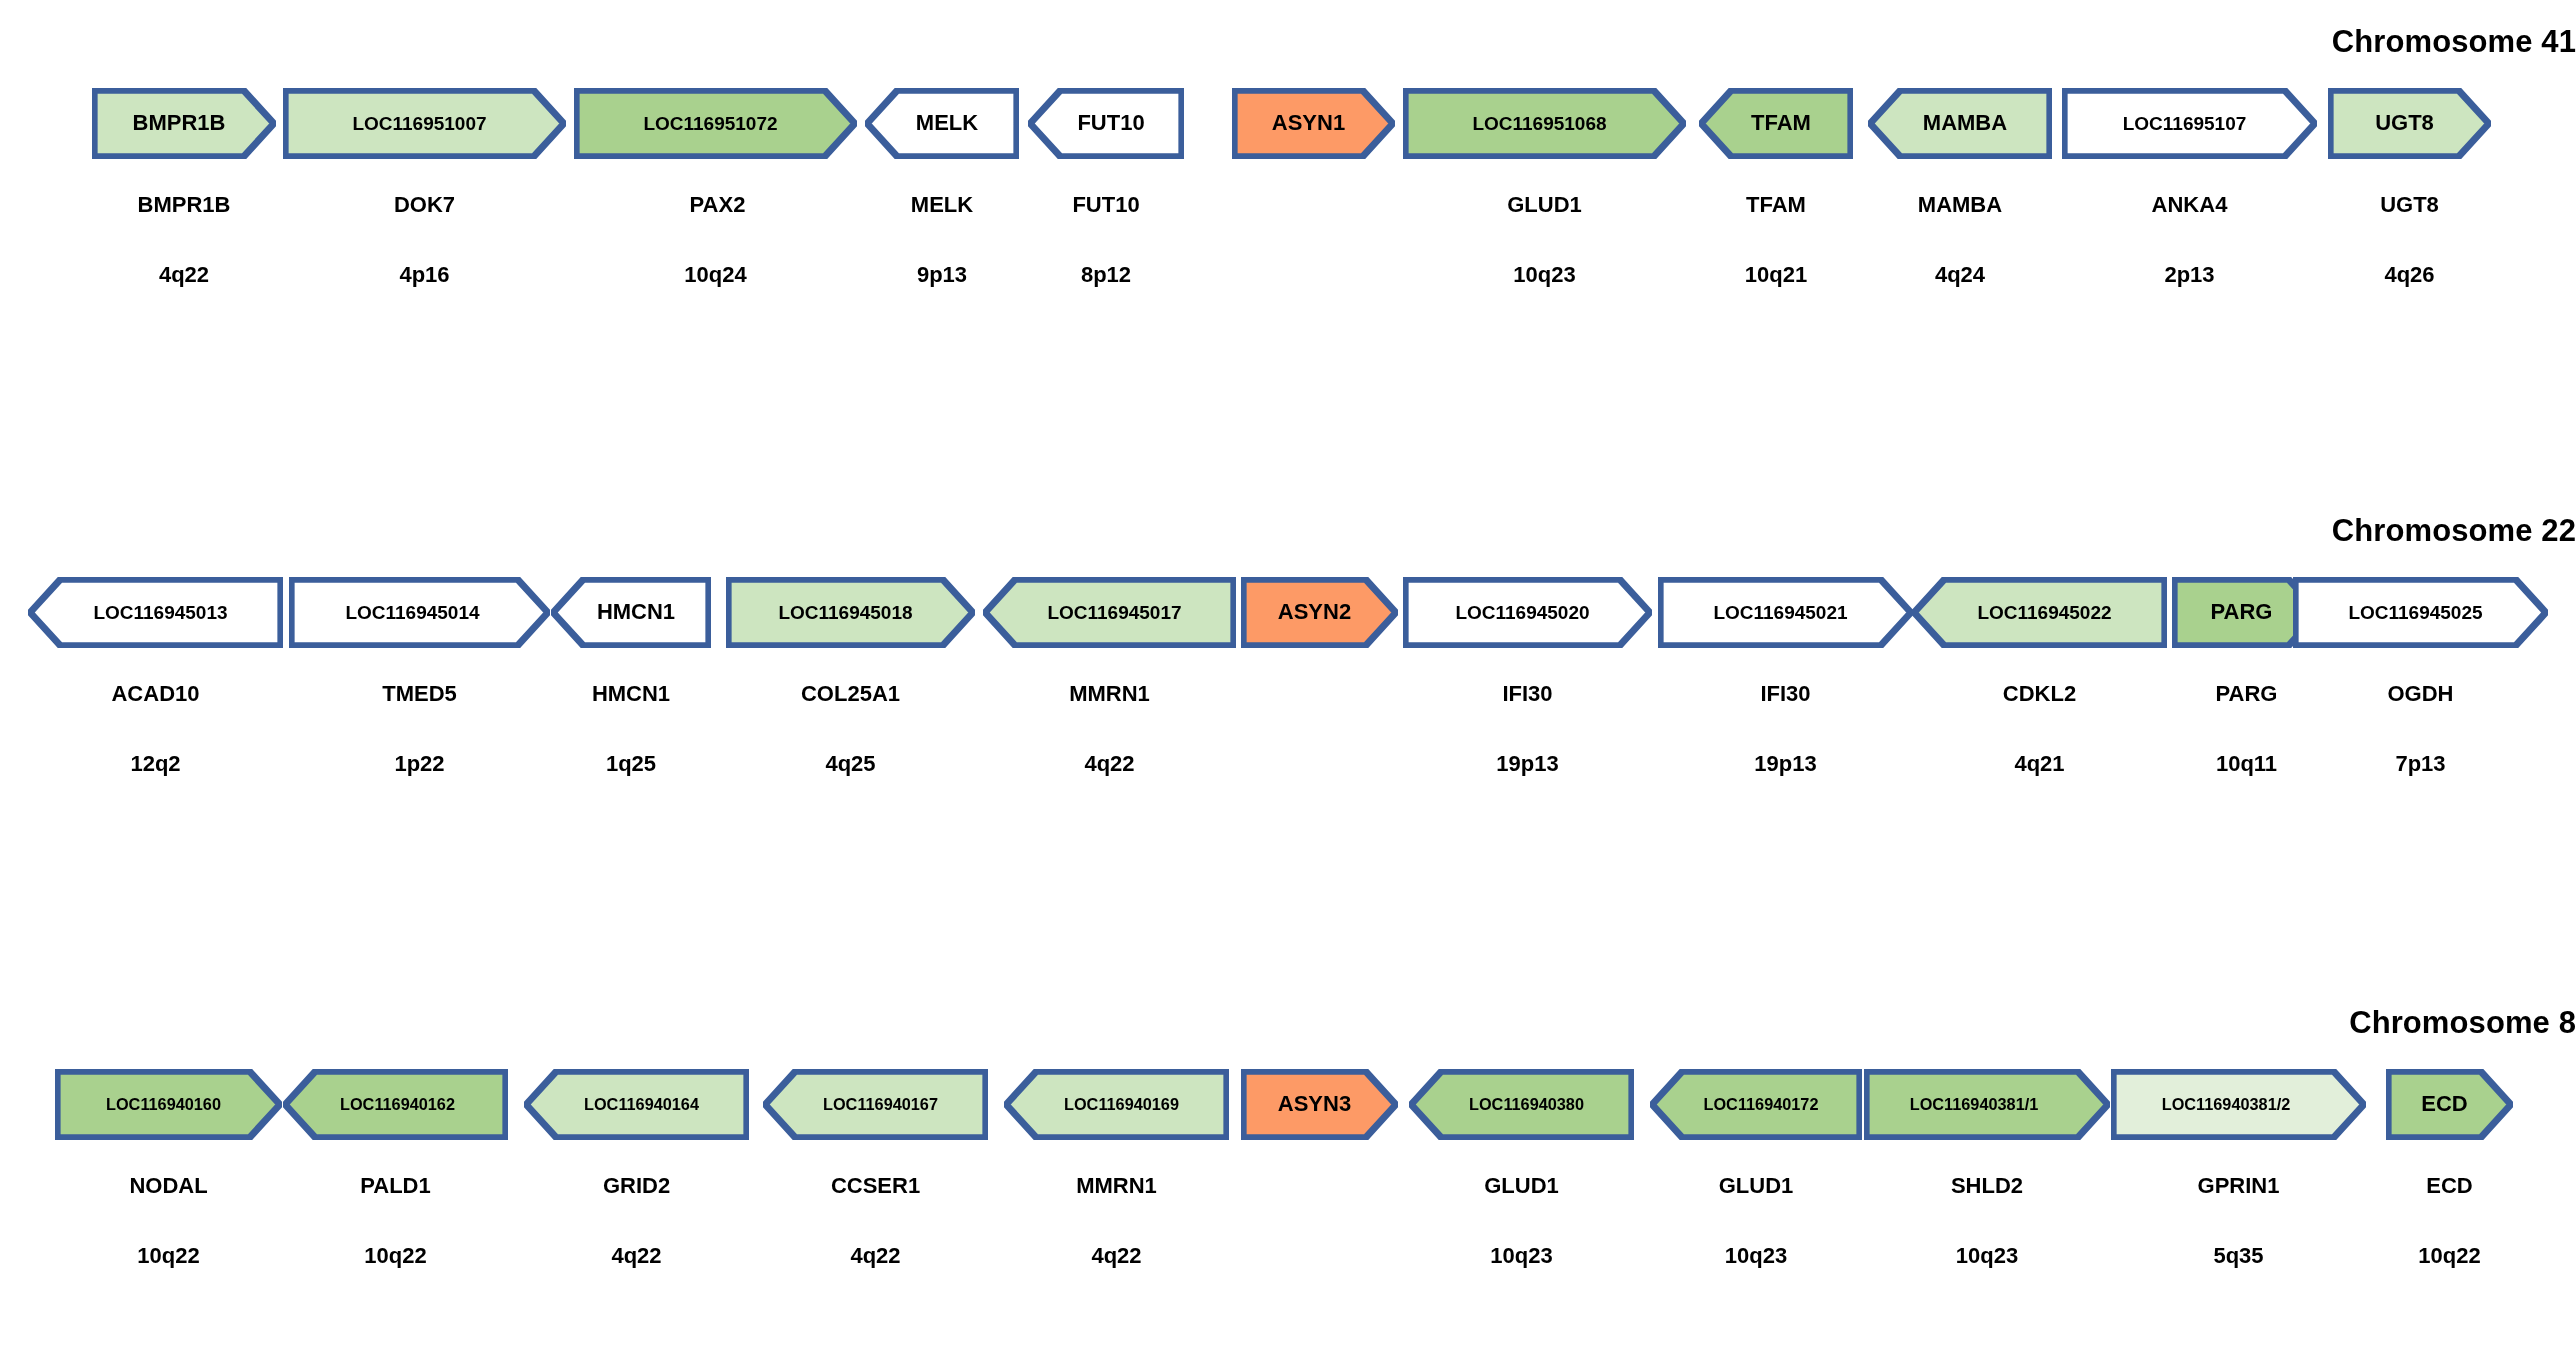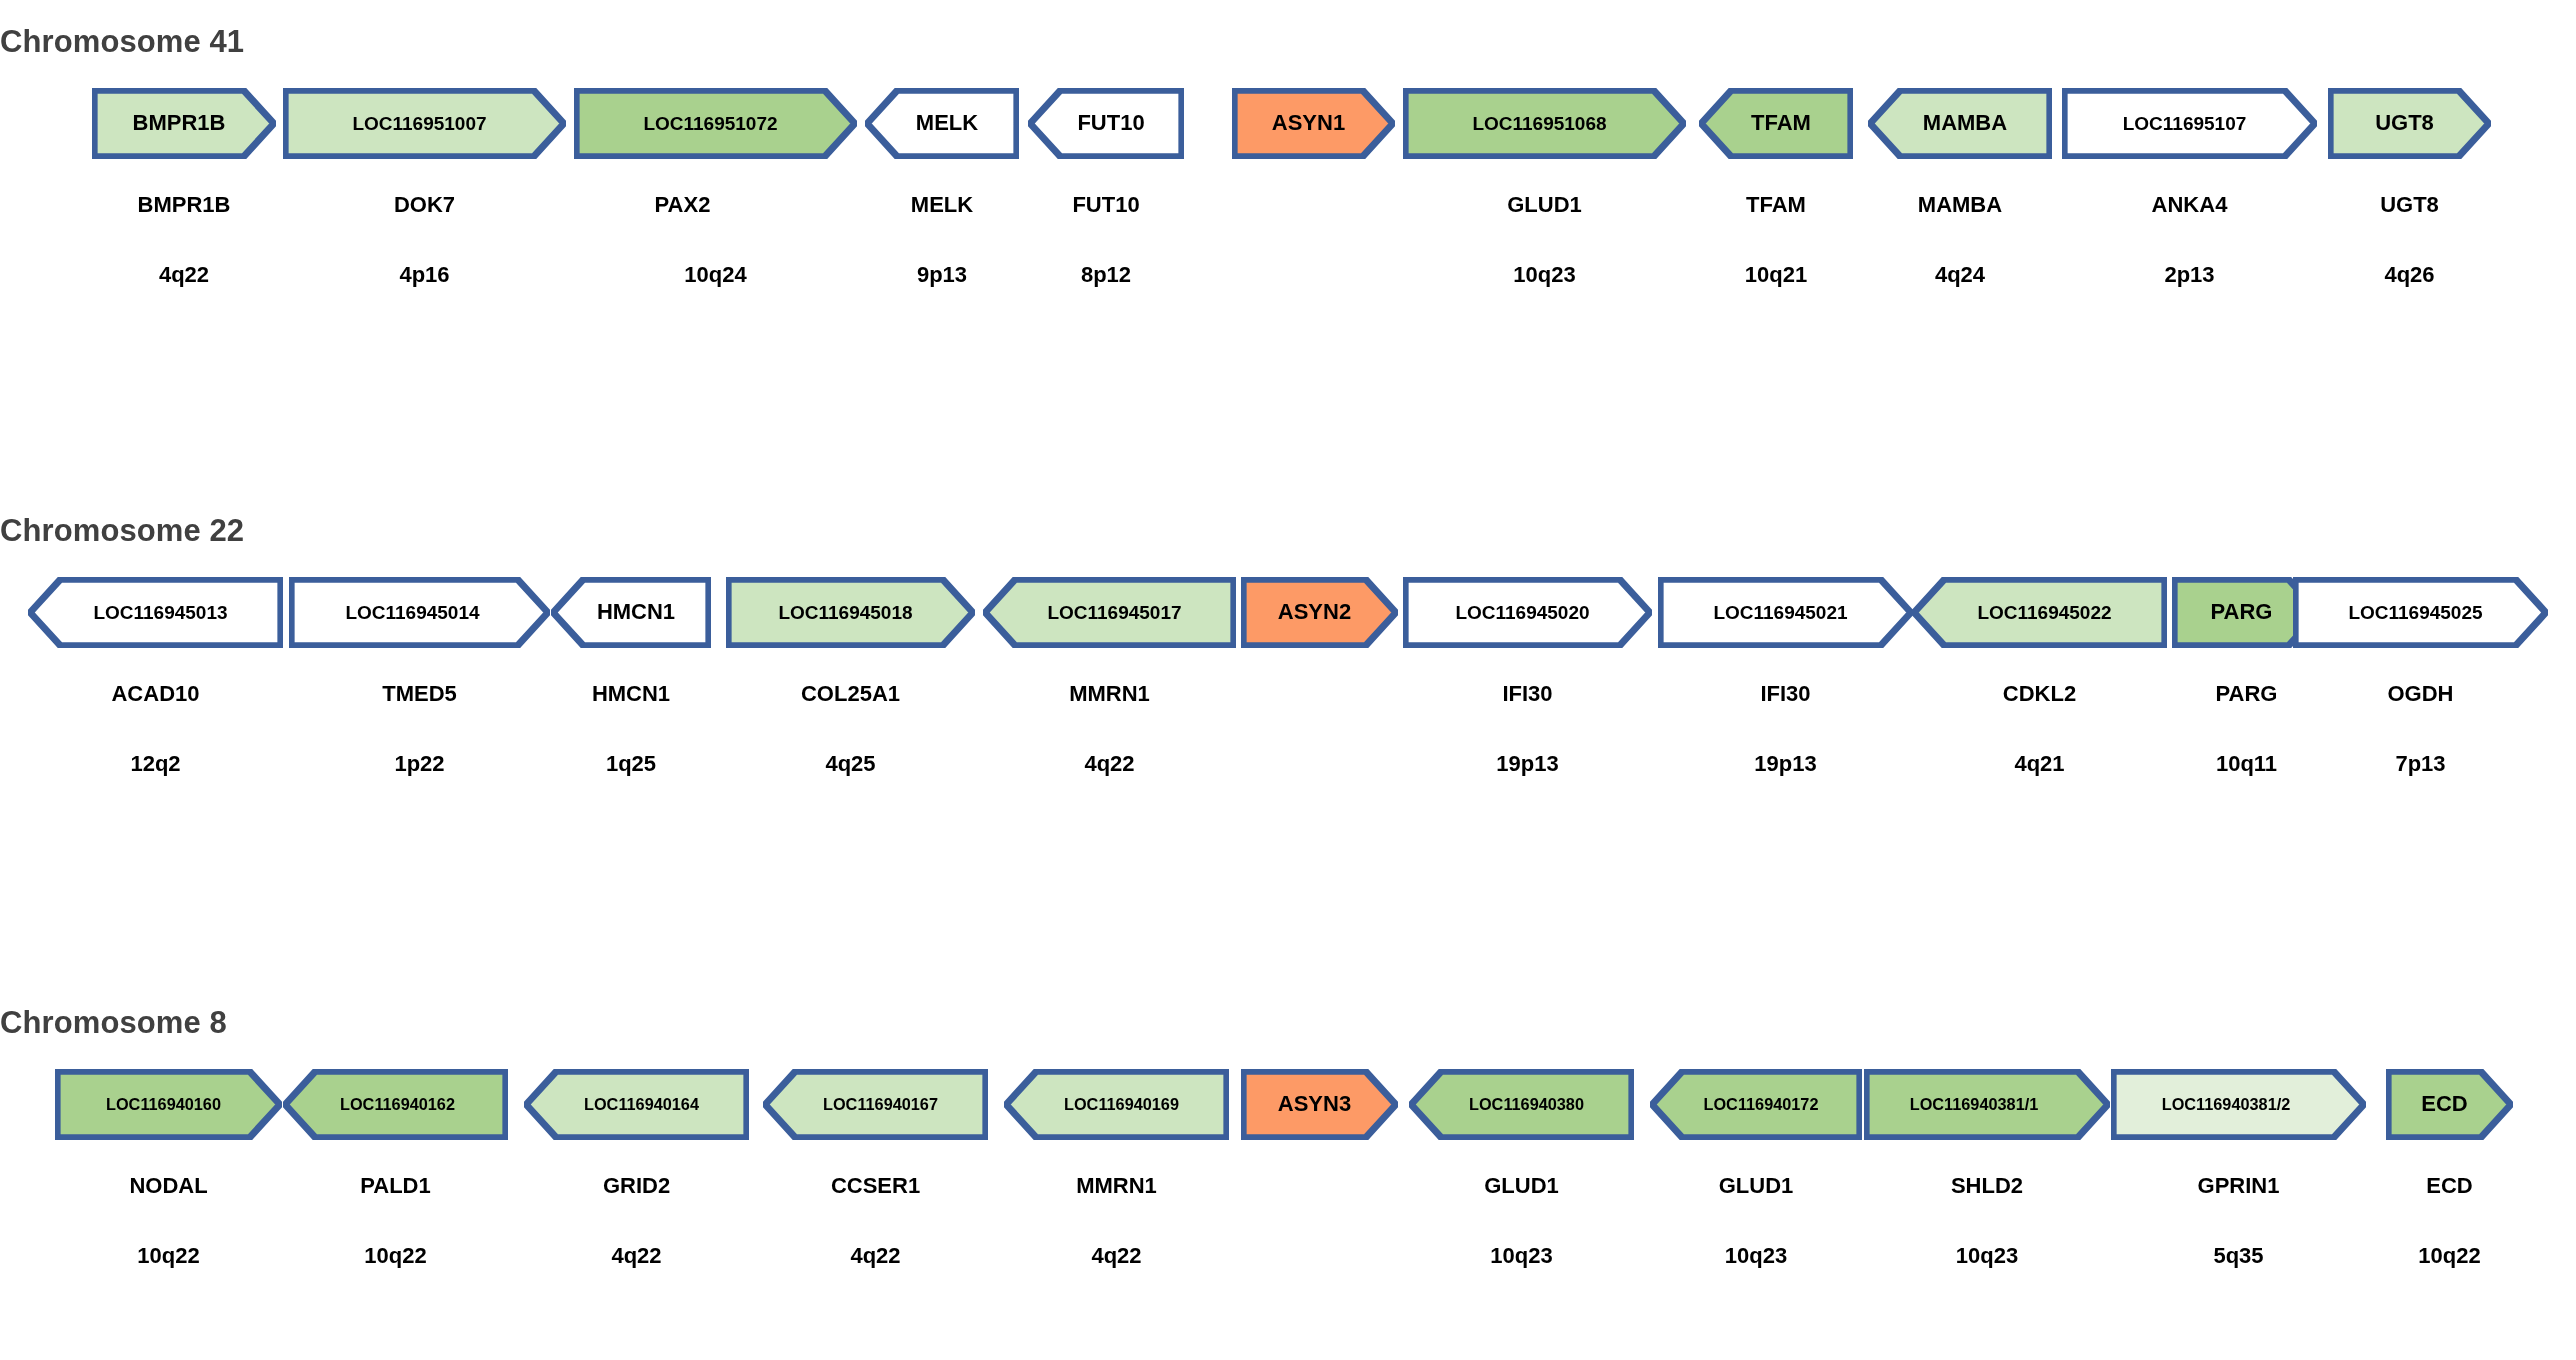--- a/index.html
+++ b/index.html
@@ -20,25 +20,25 @@
   .chrom-block {
     position: absolute;
     left: 0;
     width: 2576px;
   }
   .chrom-block.r1 { top: 0px; }
   .chrom-block.r2 { top: 489px; }
   .chrom-block.r3 { top: 981px; }
 
   .chrom-title {
-    text-align: left;
+    text-align: right;
     font-size: 31px;
     font-weight: bold;
     letter-spacing: 0.1px;
-    color: #404040;
+    color: #000000;
     line-height: 1;
     padding-top: 25.5px;
     font-family: "Liberation Sans", sans-serif;
   }
 
   .track {
     position: relative;
     height: 85px;
     margin-top: 31px;
   }
@@ -110,21 +110,21 @@
           <span class="gene-label fs-md" style="margin-right: 10px;">LOC116951007</span>
         </div>
         <div class="annot gene-name" style="left: 283px; width: 283px;">DOK7</div>
         <div class="annot band" style="left: 283px; width: 283px;">4p16</div>
         <div class="gene" title="LOC116951072" style="left: 574px; width: 283px;">
           <svg viewBox="0 0 400 100" preserveAspectRatio="none">
             <polygon points="3,3 354,3 397,50 354,97 3,97" fill="#a9d18e" stroke="#3b5e9b" stroke-width="7" stroke-linejoin="miter" vector-effect="non-scaling-stroke"></polygon>
           </svg>
           <span class="gene-label fs-md" style="margin-right: 10px;">LOC116951072</span>
         </div>
-        <div class="annot gene-name" style="left: 541px; width: 283px;">PAX2</div>
+        <div class="annot gene-name" style="left: 576px; width: 283px;">PAX2</div>
         <div class="annot band" style="left: 574px; width: 283px;">10q24</div>
         <div class="gene" title="MELK" style="left: 865px; width: 154px;">
           <svg viewBox="0 0 218 100" preserveAspectRatio="none">
             <polygon points="46,3 215,3 215,97 46,97 3,50" fill="#ffffff" stroke="#3b5e9b" stroke-width="7" stroke-linejoin="miter" vector-effect="non-scaling-stroke"></polygon>
           </svg>
           <span class="gene-label fs-lg" style="margin-left: 10px;">MELK</span>
         </div>
         <div class="annot gene-name" style="left: 865px; width: 154px;">MELK</div>
         <div class="annot band" style="left: 865px; width: 154px;">9p13</div>
         <div class="gene" title="FUT10" style="left: 1028px; width: 156px;">

